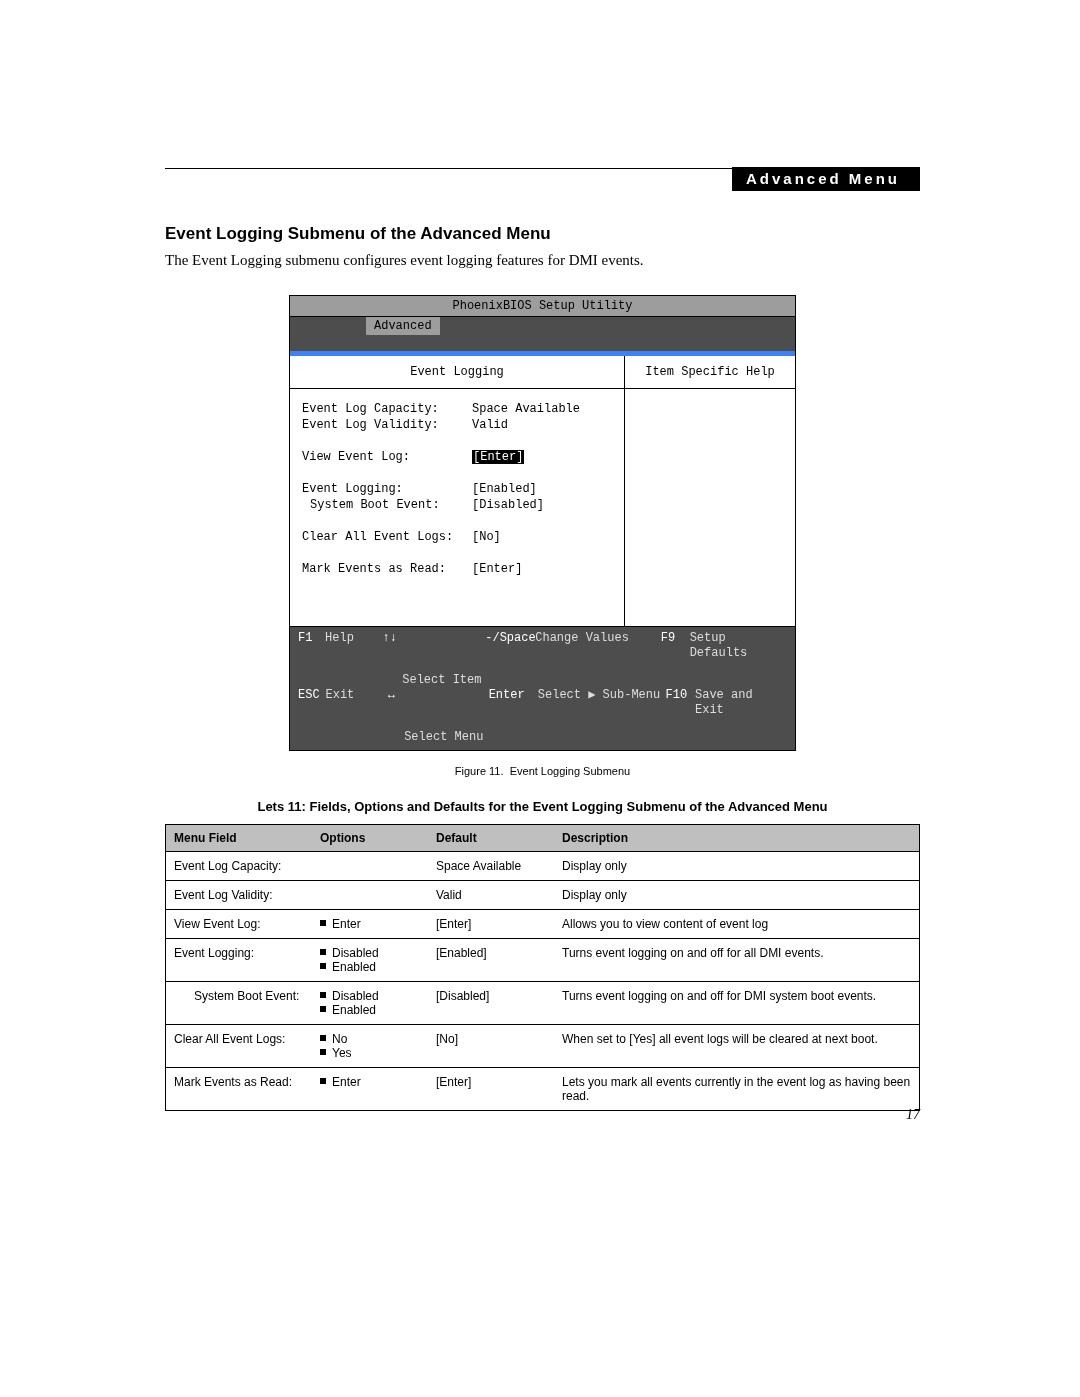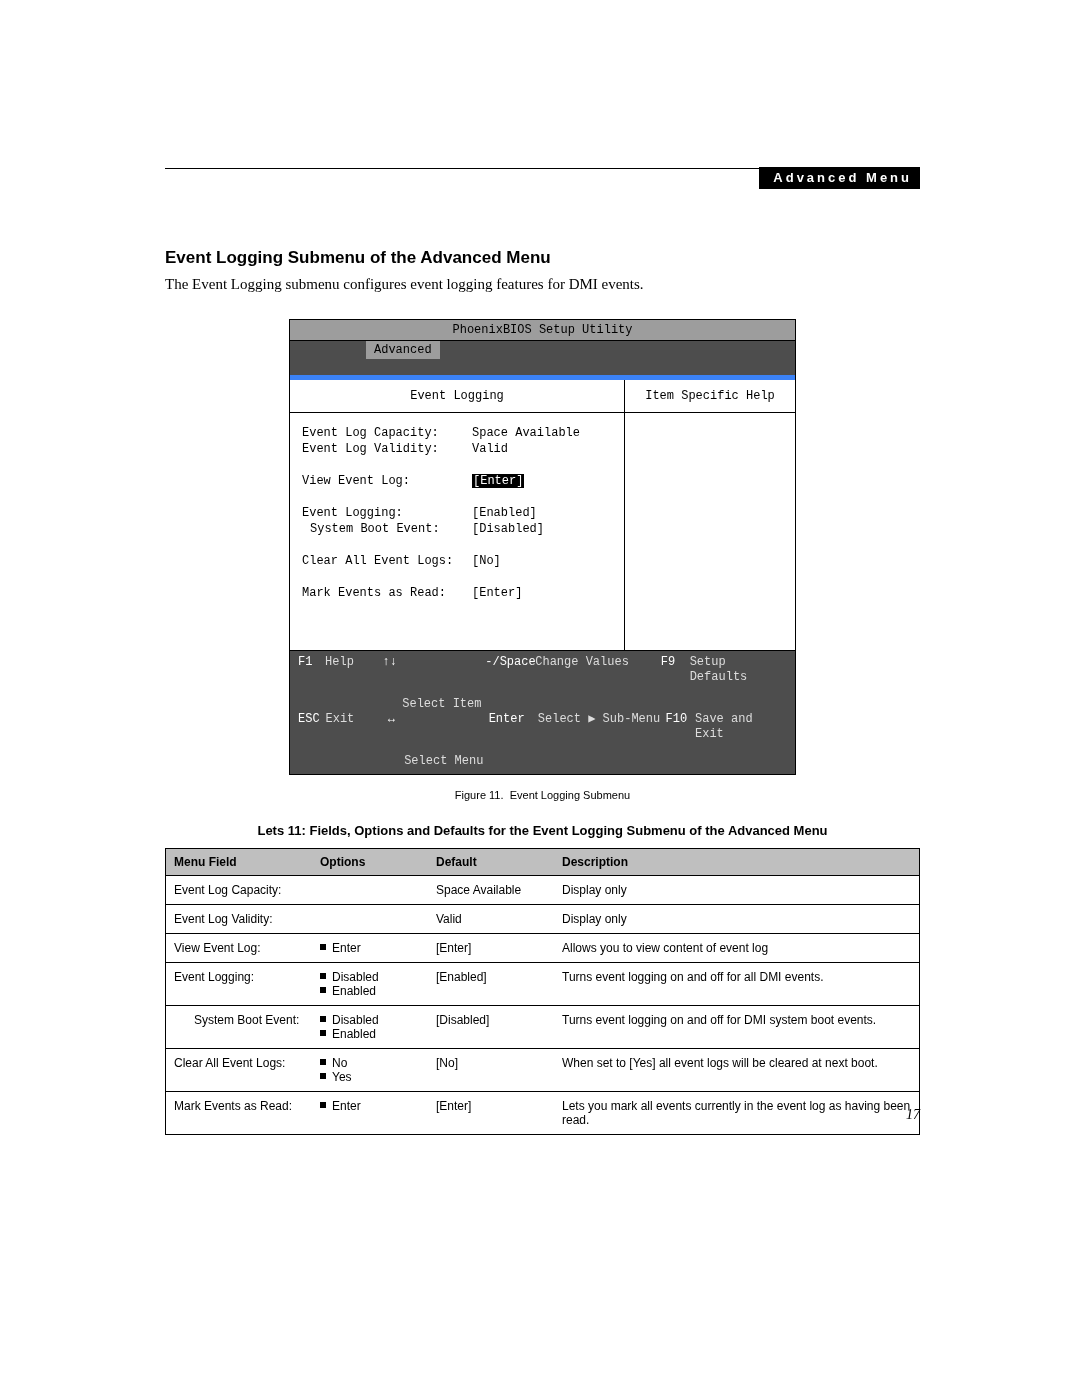--- a/index.html
+++ b/index.html
@@ -13,31 +13,31 @@
   }
   .page{
     position:absolute;
     left:165px; right:160px; top:168px;
   }
   .hr-top{border-top:1px solid #000;position:absolute;left:0;right:0;top:0;}
   .tab{
     position:absolute;right:0;top:-1px;
     background:#000;color:#fff;
     font-family:Verdana,Geneva,sans-serif;
-    font-size:13px;
+    font-size:15px;
     letter-spacing:3px;
-    padding:3px 8px 4px 14px;
+    padding:3px 20px 4px 14px;
     font-weight:bold;
     text-align:right;
   }
   .h2{
     font-family:Verdana,Geneva,sans-serif;
     font-weight:bold;
     font-size:17px;
-    margin-top:80px;
+    margin-top:56px;
   }
   .intro{
     font-size:15px;
     margin-top:8px;
   }
   
   .bios{
     margin:26px auto 0 auto;
     width:505px;
     border:1px solid #000;

